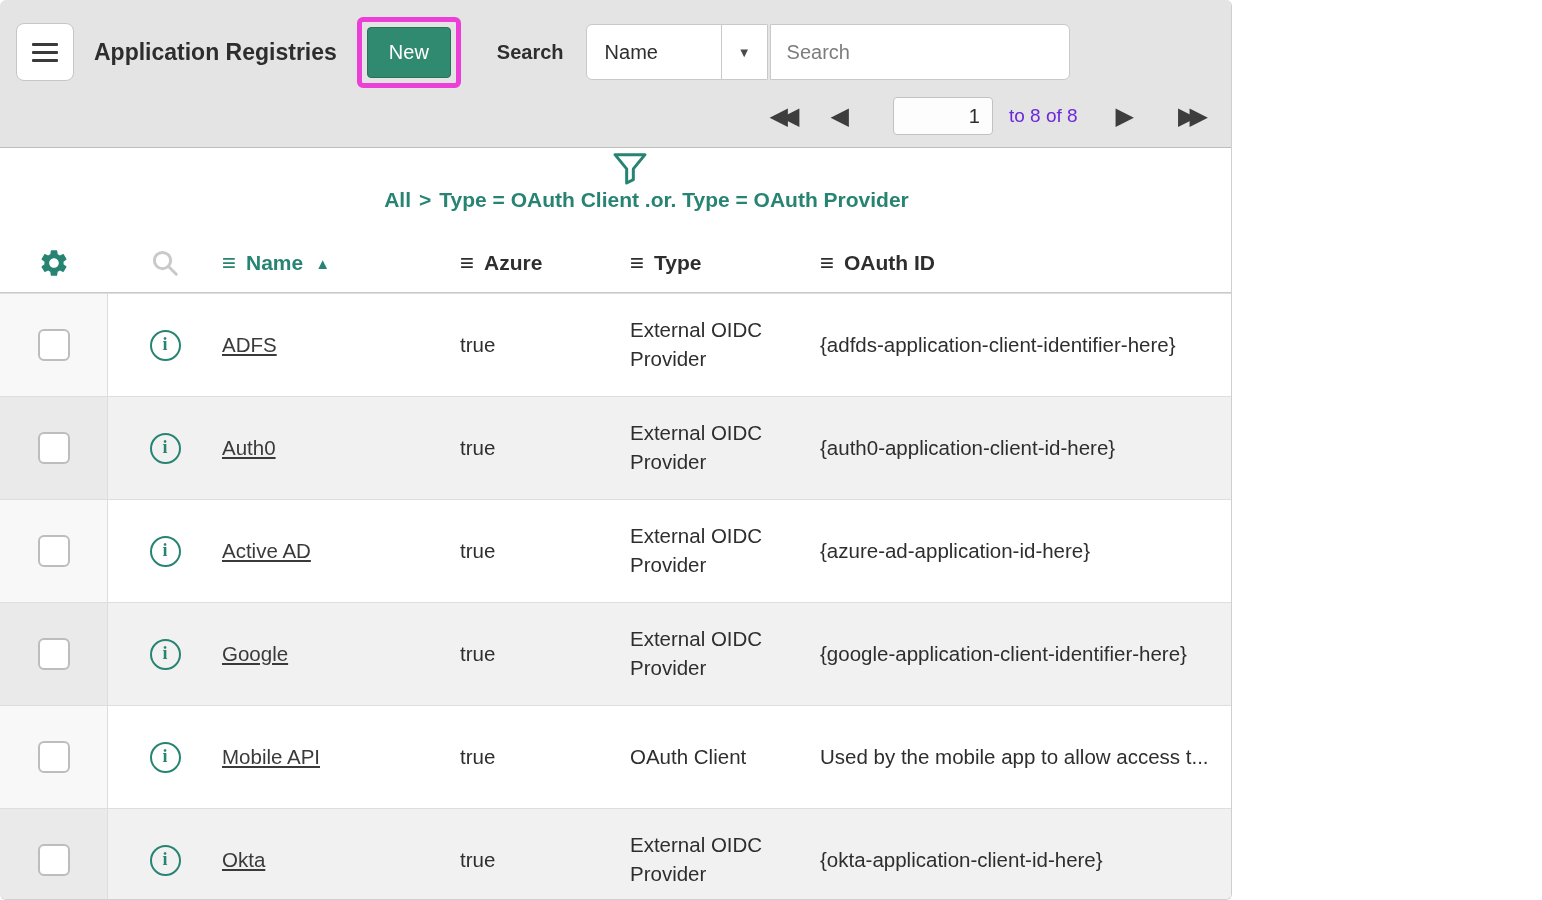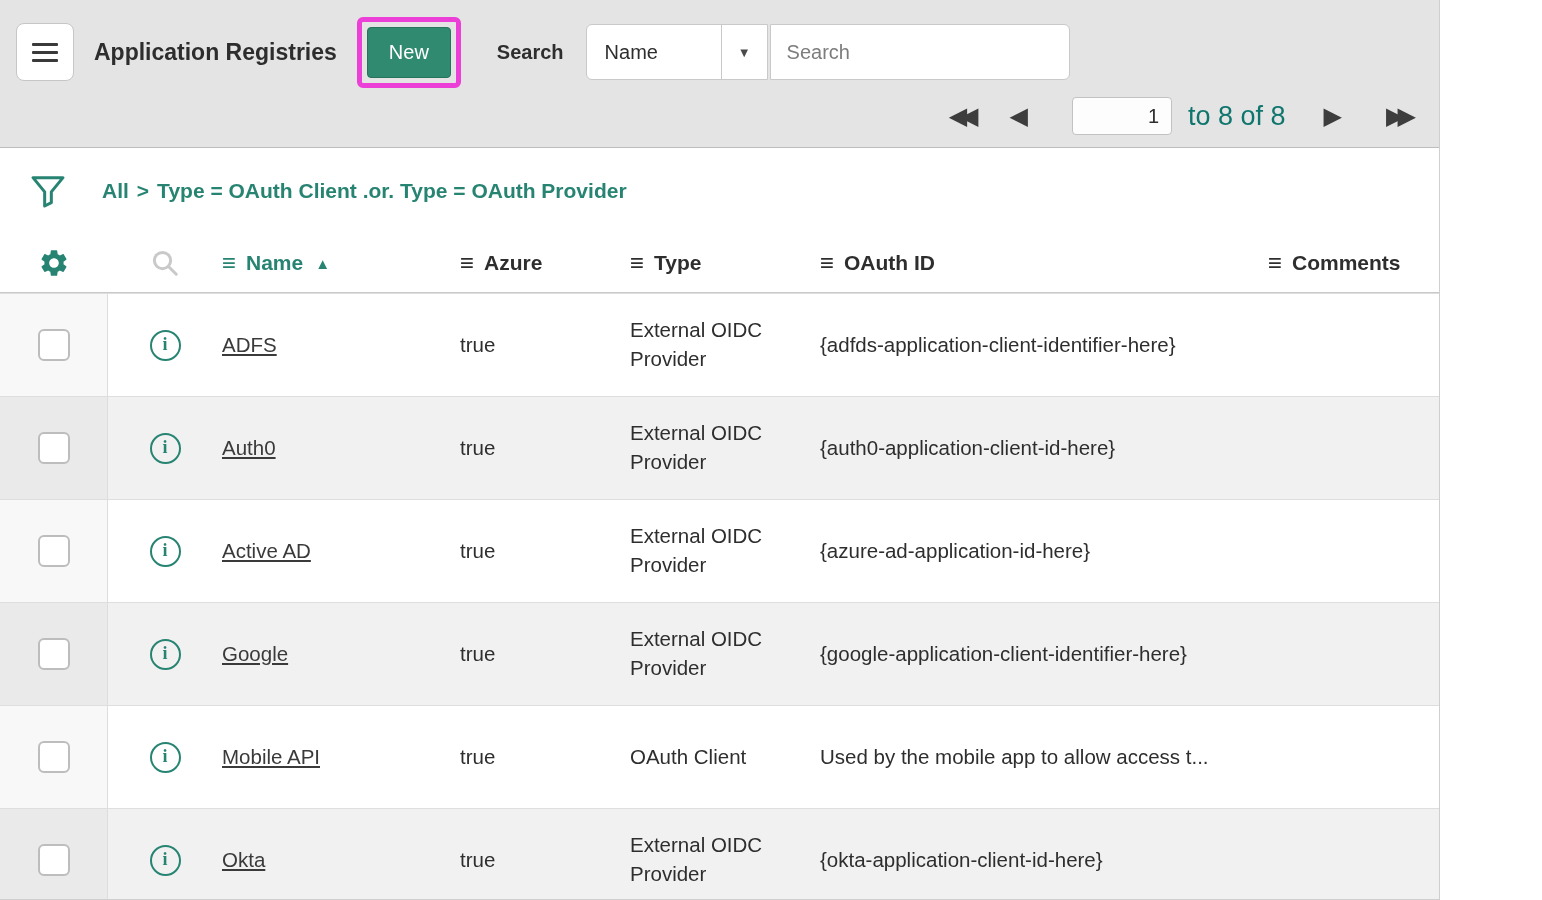--- a/index.html
+++ b/index.html
@@ -1,18 +1,18 @@
 <!DOCTYPE html>
 <html><head>
 <meta charset="utf-8">
 <style>
   * { box-sizing: border-box; margin: 0; padding: 0; }
   body { font-family: "Liberation Sans", sans-serif; background: #fff; }
-  .app { width: 1440px; height: 900px; overflow: hidden; background: #fff;
-         border-right: 1px solid #cfcfcf; border-bottom: 1px solid #cfcfcf; color: #2e2e2e; }
+  .app { width: 1232px; height: 900px; overflow: hidden; background: #fff;
+         border-right: 1px solid #cfcfcf; border-bottom: 1px solid #cfcfcf; color: #2e2e2e; border-radius: 6px; }
 
   
   .topbar { background: #e4e4e4; border-bottom: 1px solid #bdbdbd; height: 148px; }
   .topbar-row1 { display: flex; align-items: center; padding: 14px 20px 0 16px; height: 90px; }
   .menu-btn { width: 58px; height: 58px; background: #fff; border: 1px solid #c6c6c6; border-radius: 8px;
               display: flex; flex-direction: column; justify-content: center; align-items: center; gap: 5px; cursor: pointer; }
   .menu-btn i { display: block; width: 26px; height: 3px; background: #3a3a3a; border-radius: 1px; }
   .page-title { font-size: 23px; font-weight: bold; color: #2d2d2d; margin-left: 20px; }
   .new-annotation { border: 5px solid #eb3fd7; border-radius: 6px; padding: 5px; margin-left: 20px; }
   .new-btn { background: #2f8a6f; border: 1px solid #27745d; color: #fff; font-size: 20px; font-weight: normal;
@@ -27,25 +27,25 @@
                   margin-left: 2px; font-size: 20px; padding: 0 16px; color: #2e2e2e; font-family: inherit; outline: none; }
   .search-input::placeholder { color: #7d7d7d; }
   .topbar-row2 { display: flex; align-items: center; justify-content: flex-end; padding-right: 26px; height: 52px; }
   .pg-btn { background: none; border: none; font-size: 24px; color: #3d3d3d; cursor: pointer;
             letter-spacing: -7px; padding: 0 4px; font-family: inherit; }
   .pg-btn.single { letter-spacing: 0; }
   .pg-first { margin-right: 30px; }
   .pg-prev { margin-right: 40px; }
   .pg-input { width: 100px; height: 38px; border: 1px solid #c2c2c2; border-radius: 4px; background: #fdfdfd;
               font-size: 20px; text-align: right; padding: 0 12px; color: #2e2e2e; font-family: inherit; }
-  .pg-range { font-size: 27px; color: #0f766e; margin: 0 34px 0 16px; }
+  .pg-range { font-size: 19px; color: #6d28d9; margin: 0 34px 0 16px; }
   .pg-next { margin-right: 36px; }
 
   
-  .filter-row { display: flex; align-items: center; background: #fff; height: 86px; padding-left: 28px; }
+  .filter-row { display: flex; align-items: center; background: #fff; height: 86px; padding-left: 28px; flex-direction: column; }
   .funnel { width: 40px; height: 40px; cursor: pointer; }
   .breadcrumb { margin-left: 34px; font-size: 21px; font-weight: bold; }
   .breadcrumb a { color: #278472; text-decoration: none; cursor: pointer; }
   .breadcrumb .sep { color: #278472; margin: 0 8px; font-weight: bold; }
 
   
   .grid { display: grid; grid-template-columns: 108px 114px 238px 170px 190px 448px 1fr; }
   .thead { height: 59px; background: #fff; border-bottom: 1px solid #c9c9c9; align-items: center; }
   .th { display: flex; align-items: center; gap: 10px; font-size: 21px; font-weight: bold; color: #2e2e2e; cursor: pointer; }
   .th .lines { font-size: 24px; font-weight: normal; color: #2e2e2e; }

